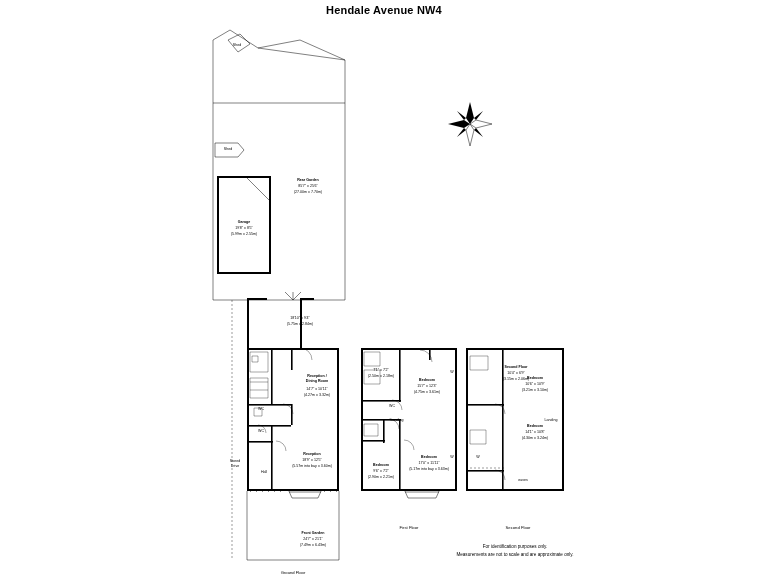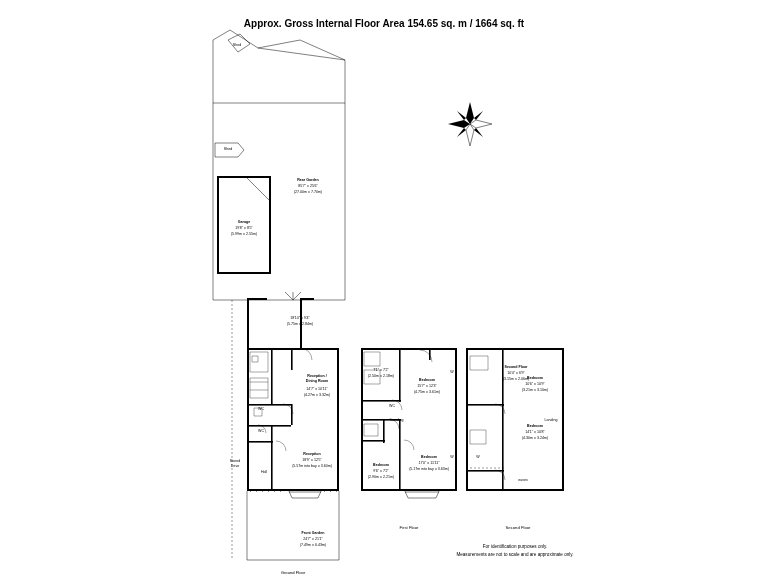--- a/index.html
+++ b/index.html
@@ -49,21 +49,21 @@
   .wall  { fill:#000; }
   .thin  { stroke:#000; stroke-width:0.5; fill:none; }
   .hair  { stroke:#000; stroke-width:0.35; fill:none; }
   .dash  { stroke:#000; stroke-width:0.4; fill:none; stroke-dasharray:2 2; }
 </style>
 </head>
 <body>
 
 <div id="stage">
 
-  <div class="subtitle">Approx. Gross Internal Floor Area 154.65 sq. m / 1664 sq. ft</div>
+  <div class="title">Hendale Avenue NW4</div>
 
   <svg width="768" height="576">
 
     <g>
       <path class="thin" d="M213,103 L213,40 L230,30 L258,48 L345,60 L345,103 Z" fill="#fff"></path>
       <path class="thin" d="M213,103 L213,300 L345,300 L345,103"></path>
       <path class="thin" d="M258,48 L300,40 L345,60"></path>
     </g>
 
     <g>

